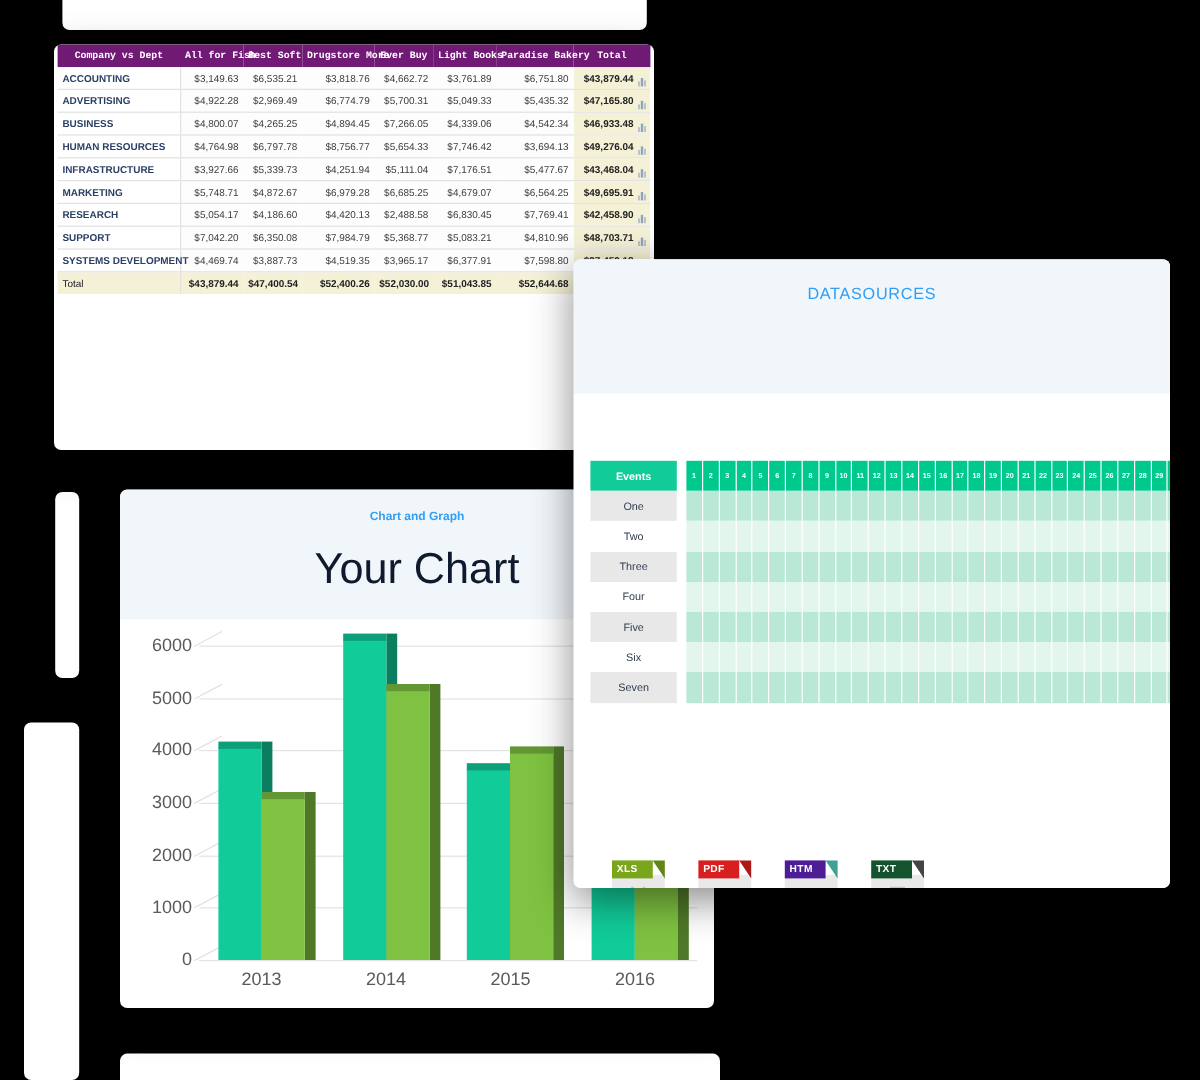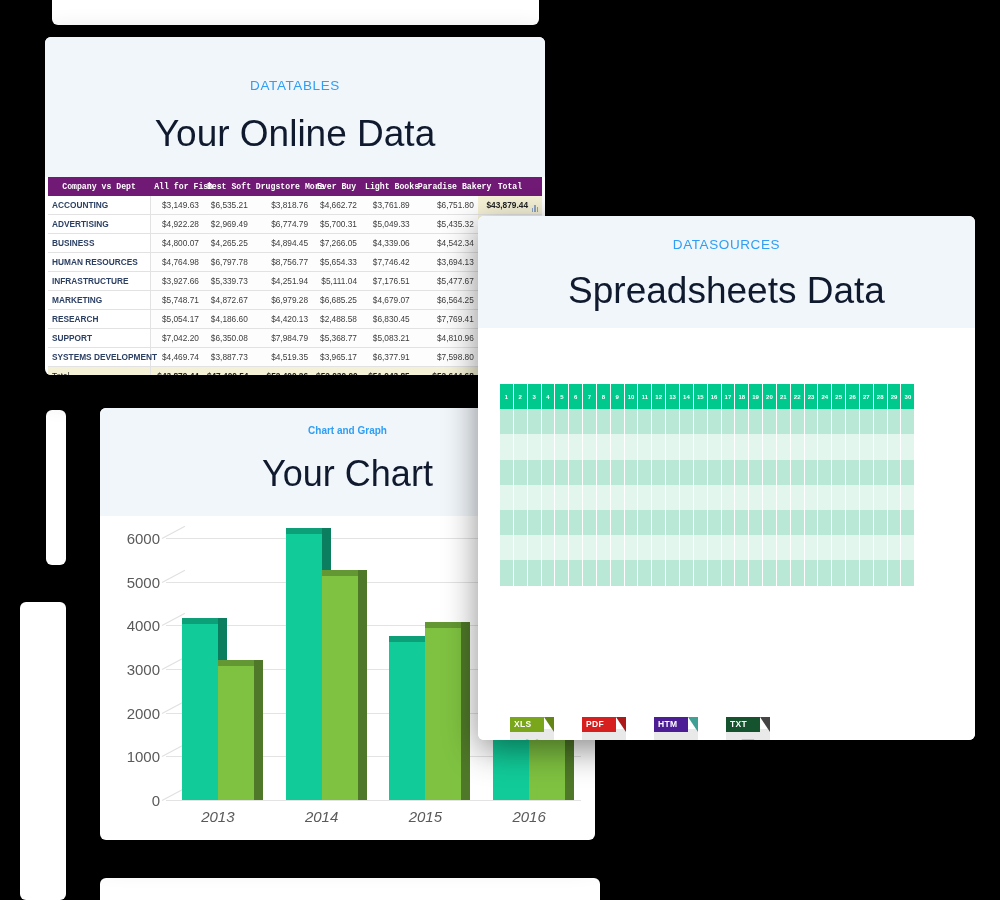--- a/index.html
+++ b/index.html
@@ -53,21 +53,21 @@
   .ylabels span{position:absolute;right:0;font-size:15px;color:#5a5a5a;
                 transform:translateY(-50%);}
   .gridarea{position:absolute;left:66px;top:0;right:0;height:284px;}
   .gline{position:absolute;left:0;right:14px;height:1px;background:#e3e3e3;}
   .gline.slant{left:-4px;width:26px;right:auto;background:#e0e0e0;
                transform:rotate(-28deg);transform-origin:left center;}
   .bar{position:absolute;bottom:0;}
   .bar .face{position:absolute;left:0;bottom:0;width:100%;}
   .bar .top{position:absolute;left:0;width:100%;height:8px;}
   .bar .side{position:absolute;width:9px;}
-  .xlabels{position:absolute;left:66px;right:0;top:292px;height:28px;font-style:italic;}
+  .xlabels{position:absolute;left:66px;right:0;top:292px;height:28px;}
   .xlabels span{position:absolute;font-size:15px;color:#5a5a5a;
                 transform:translateX(-50%);}
 
   
   #card-sheets{left:478px;top:216px;width:497px;height:524px;}
   #card-sheets .card-head{height:112px;padding-top:22px;}
   #card-sheets .bigtitle{font-size:37px;margin-top:20px;}
   .sheetwrap{position:absolute;left:0;top:112px;width:497px;height:412px;
              background:#fff;}
   .gridbox{position:absolute;left:14px;top:56px;display:flex;}
@@ -108,24 +108,20 @@
 <body>
 
 <div class="stage">
 
   <div class="ghost" id="ghost-top"></div>
   <div class="ghost" id="ghost-left1"></div>
   <div class="ghost" id="ghost-left2"></div>
   <div class="ghost" id="ghost-bottom"></div>
 
   <div class="card shadow" id="card-tables">
-    <div class="card-head">
-      <div class="eyebrow">DATATABLES</div>
-      <div class="bigtitle">Your Online Data</div>
-    </div>
     <table class="dt">
       <thead>
           <tr id="dt-head">
             <th style="width: 25%;">Company vs Dept</th>
             <th style="width: 12%;">All for Fish</th>
             <th style="width: 11%; text-align: center;">Best Soft</th>
             <th style="width: 14%;">Drugstore More</th>
             <th style="width: 11%;">Ever Buy</th>
             <th style="width: 12%;">Light Books</th>
             <th style="width: 15%;">Paradise Bakery</th>
@@ -313,24 +309,33 @@
           <span style="left: 155.625px;">2014</span>
           <span style="left: 259.375px;">2015</span>
           <span style="left: 363.125px;">2016</span>
         </div>
     </div>
   </div>
 
   <div class="card shadow" id="card-sheets">
     <div class="card-head">
       <div class="eyebrow">DATASOURCES</div>
-      <div class="bigtitle">Spreadsheets Data</div>
     </div>
     <div class="sheetwrap">
       <div class="gridbox">
+        <div class="rowlabels" id="row-labels">
+            <div class="rlab head">Events</div>
+            <div class="rlab alt">One</div>
+            <div class="rlab">Two</div>
+            <div class="rlab alt">Three</div>
+            <div class="rlab">Four</div>
+            <div class="rlab alt">Five</div>
+            <div class="rlab">Six</div>
+            <div class="rlab alt">Seven</div>
+          </div>
         <div class="cells" id="grid-cells">
             <div class="crow head">
               <div class="c">1</div>
               <div class="c">2</div>
               <div class="c">3</div>
               <div class="c">4</div>
               <div class="c">5</div>
               <div class="c">6</div>
               <div class="c">7</div>
               <div class="c">8</div>

